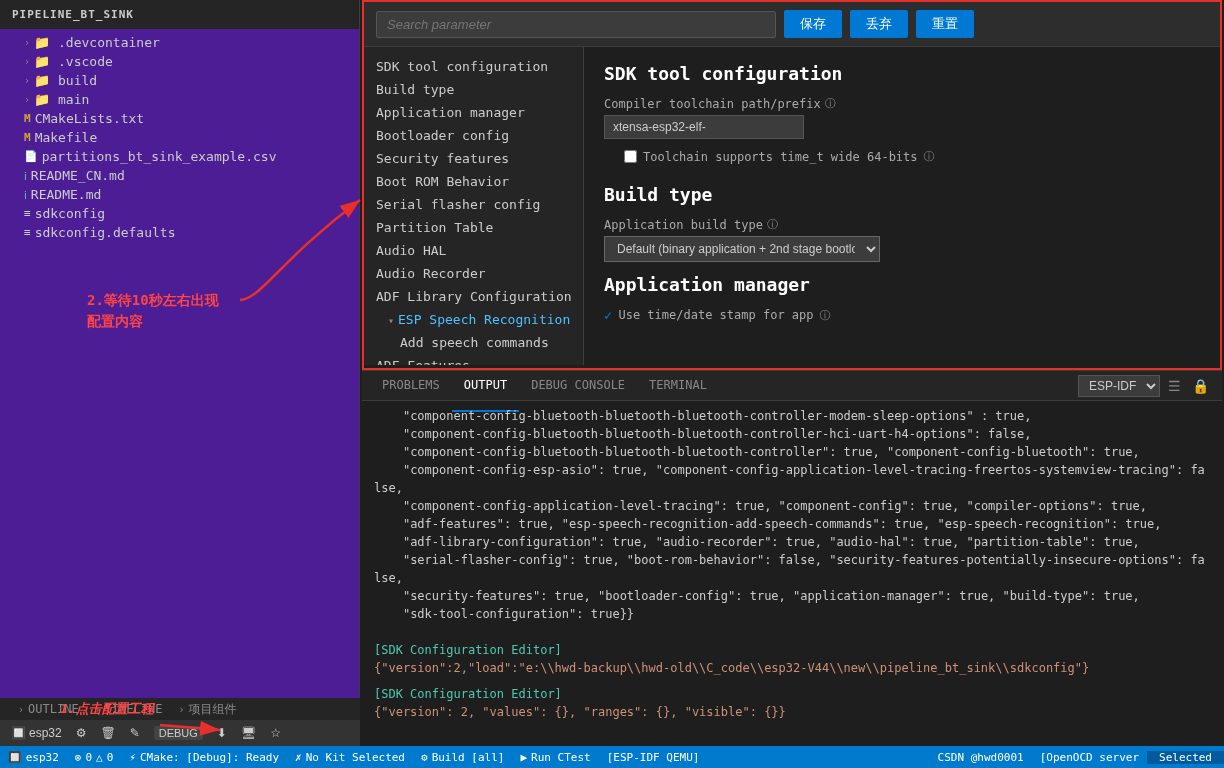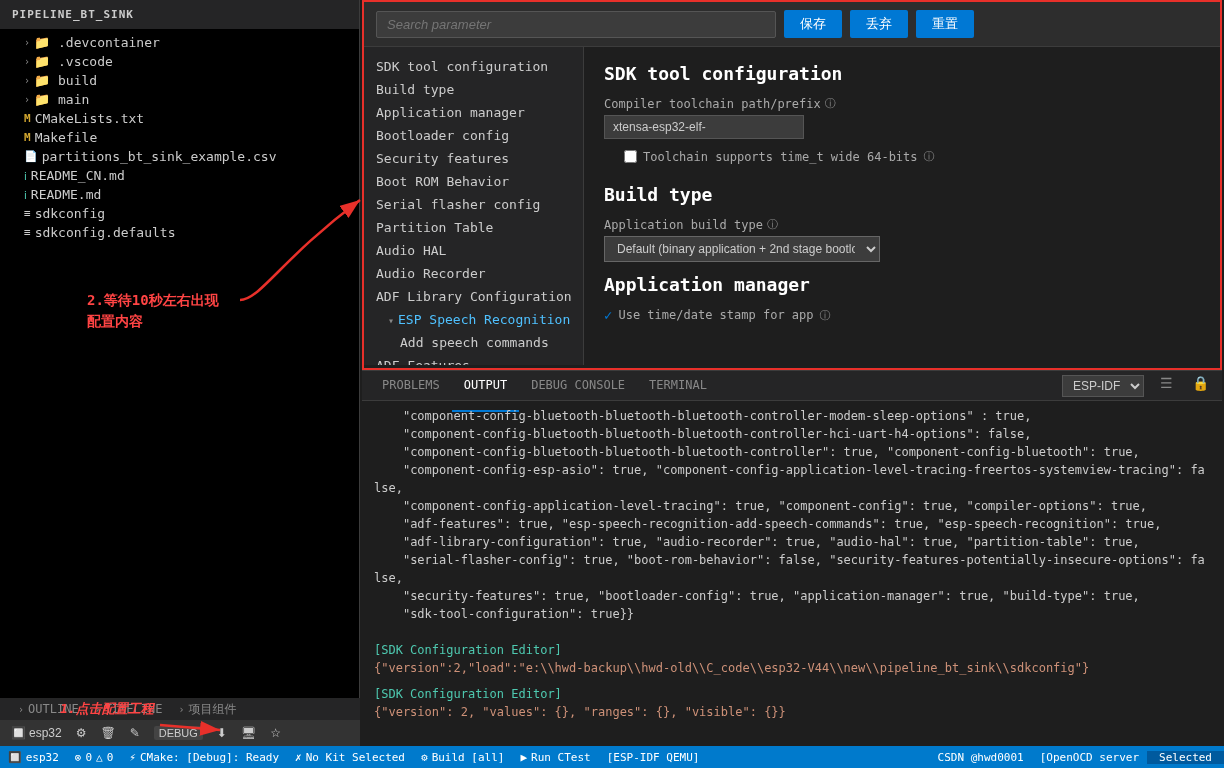--- a/index.html
+++ b/index.html
@@ -13,21 +13,21 @@
       overflow: hidden;
       position: relative;
     }
 
     
     #sidebar {
       position: absolute;
       left: 0; top: 0;
       width: 360px;
       height: 720px;
-      background: #000000;
+      background: #4c1d95;
       border-right: 1px solid #3c3c3c;
       overflow: hidden;
     }
     #sidebar-title {
       padding: 8px 12px;
       font-size: 11px;
       font-weight: bold;
       color: #cccccc;
       text-transform: uppercase;
       letter-spacing: 1px;
@@ -247,22 +247,22 @@
       cursor: pointer;
       border-bottom: 2px solid transparent;
     }
     .term-tab.active {
       color: #ffffff;
       border-bottom: 2px solid #0078d4;
     }
     .term-tab-right {
       margin-left: auto;
       display: flex;
-      align-items: flex-start;
-      gap: 12px;
+      align-items: center;
+      gap: 4px;
     }
     .term-dropdown {
       background: #3c3c3c;
       border: 1px solid #555;
       color: #ccc;
       padding: 2px 6px;
       font-size: 12px;
     }
     .term-icon-btn {
       background: none;

